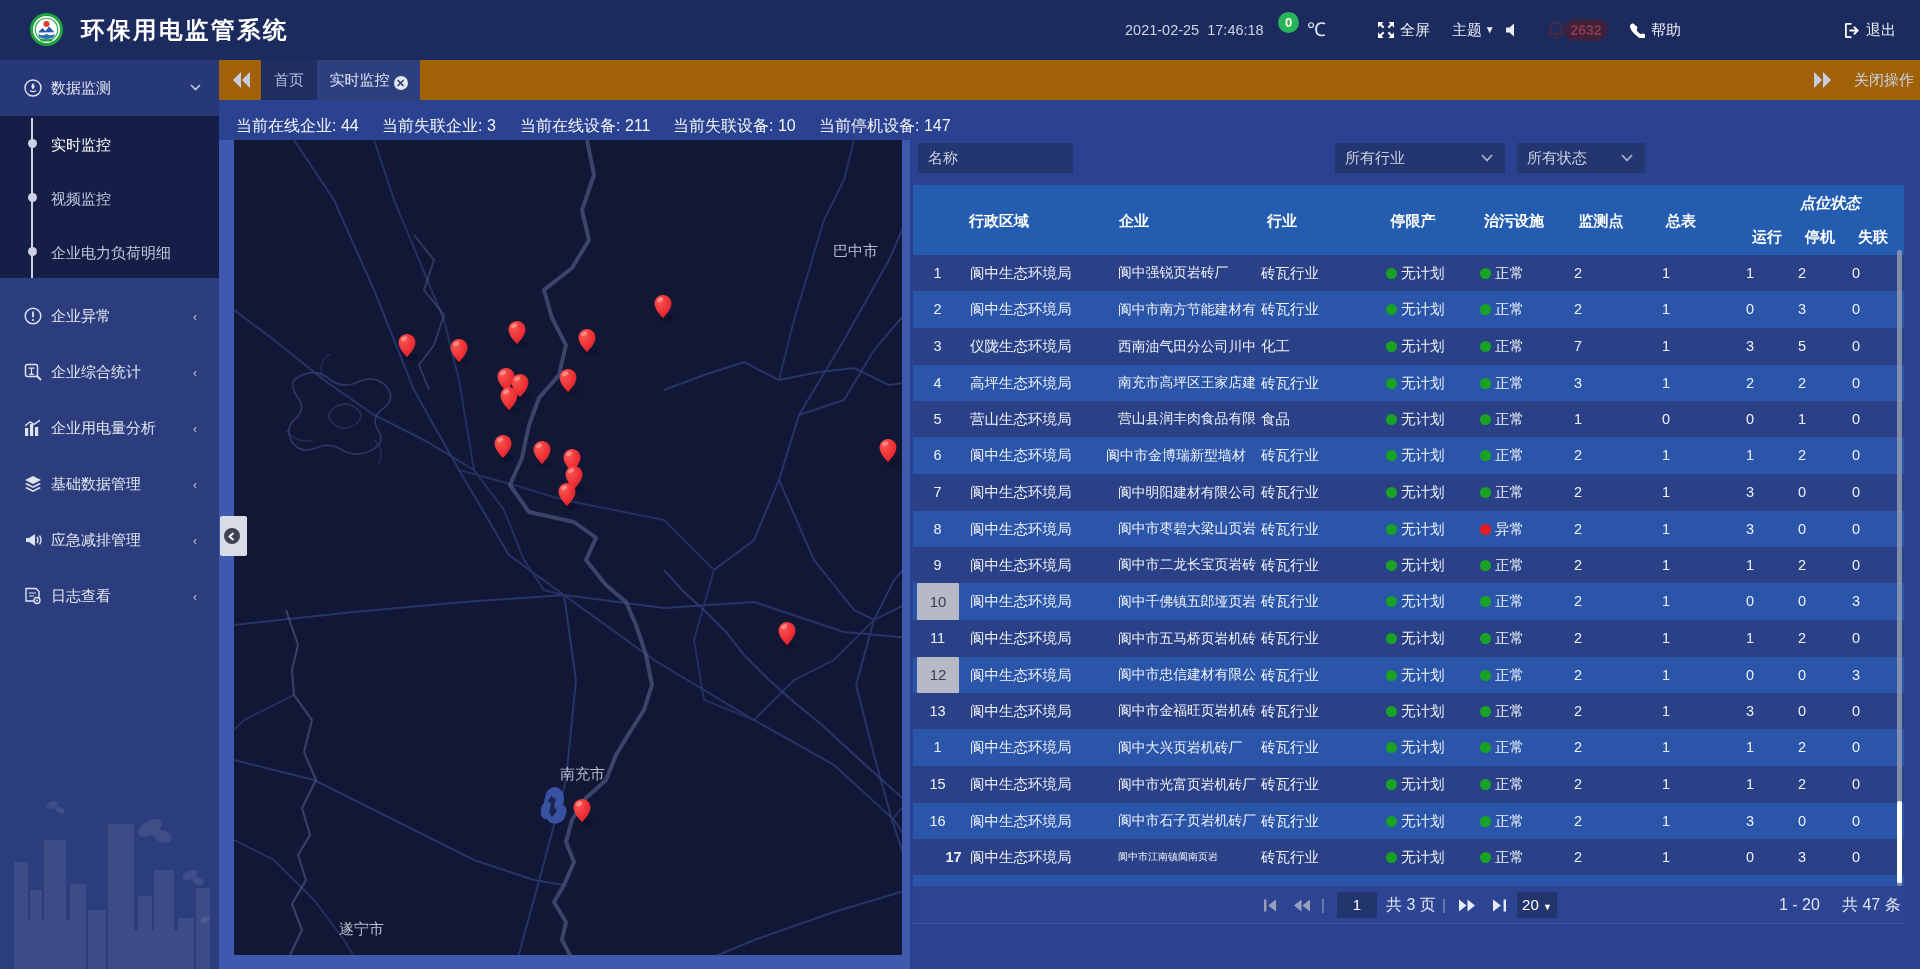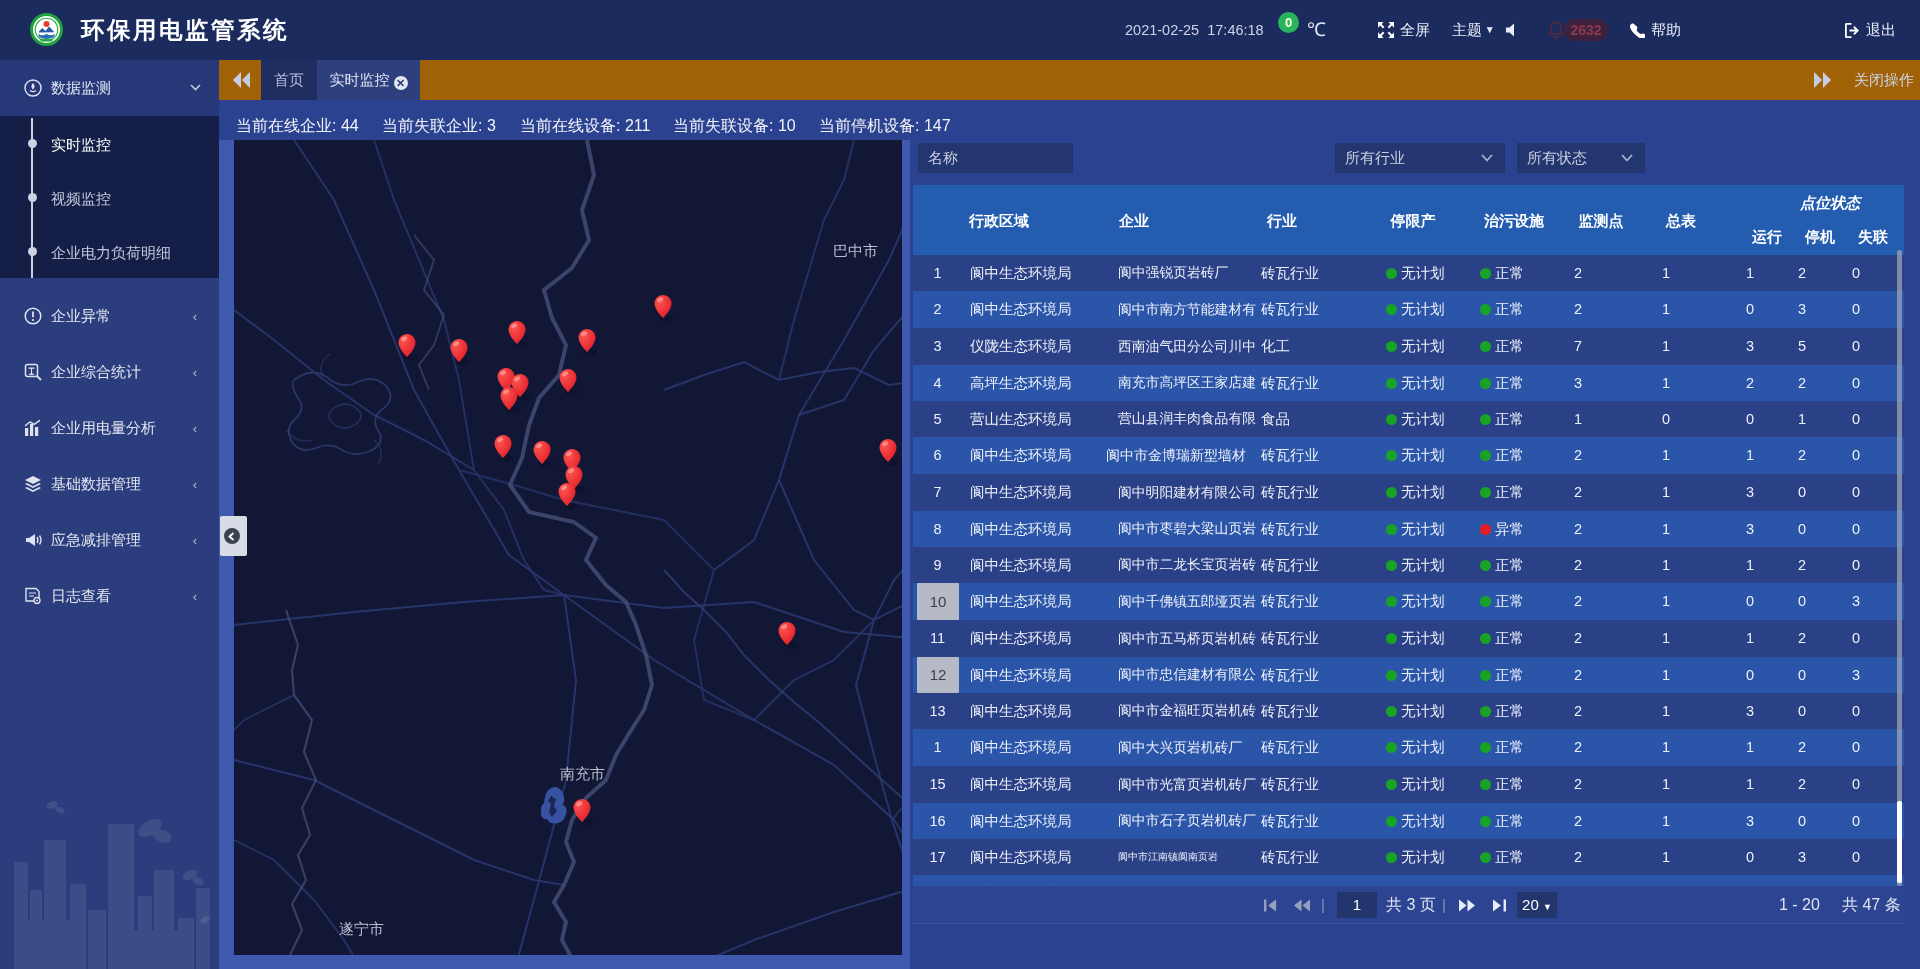--- a/index.html
+++ b/index.html
@@ -565,21 +565,21 @@
 <div class="cell" style="left:348px;width:90px;">砖瓦行业</div>
 <div class="cell" style="left:473px;width:100px;"><span class="dot g"></span>无计划</div>
 <div class="cell" style="left:567px;width:100px;"><span class="dot g"></span>正常</div>
 <div class="cell num" style="left:640px;width:50px;">2</div>
 <div class="cell num" style="left:728px;width:50px;">1</div>
 <div class="cell num" style="left:812px;width:50px;">3</div>
 <div class="cell num" style="left:864px;width:50px;">0</div>
 <div class="cell num" style="left:918px;width:50px;">0</div>
 </div>
       <div class="trow odd" style="top:584px;height:36px;">
-<div class="cell num" style="left:0;width:49px;">17</div>
+<div class="cell num" style="left:16px;width:49px;font-weight:bold;">17</div>
 <div class="cell" style="left:57px;width:140px;">阆中生态环境局</div>
 <div class="cell" style="left:205px;width:146px;font-size:10px;">阆中市江南镇阆南页岩</div>
 <div class="cell" style="left:348px;width:90px;">砖瓦行业</div>
 <div class="cell" style="left:473px;width:100px;"><span class="dot g"></span>无计划</div>
 <div class="cell" style="left:567px;width:100px;"><span class="dot g"></span>正常</div>
 <div class="cell num" style="left:640px;width:50px;">2</div>
 <div class="cell num" style="left:728px;width:50px;">1</div>
 <div class="cell num" style="left:812px;width:50px;">0</div>
 <div class="cell num" style="left:864px;width:50px;">3</div>
 <div class="cell num" style="left:918px;width:50px;">0</div>

